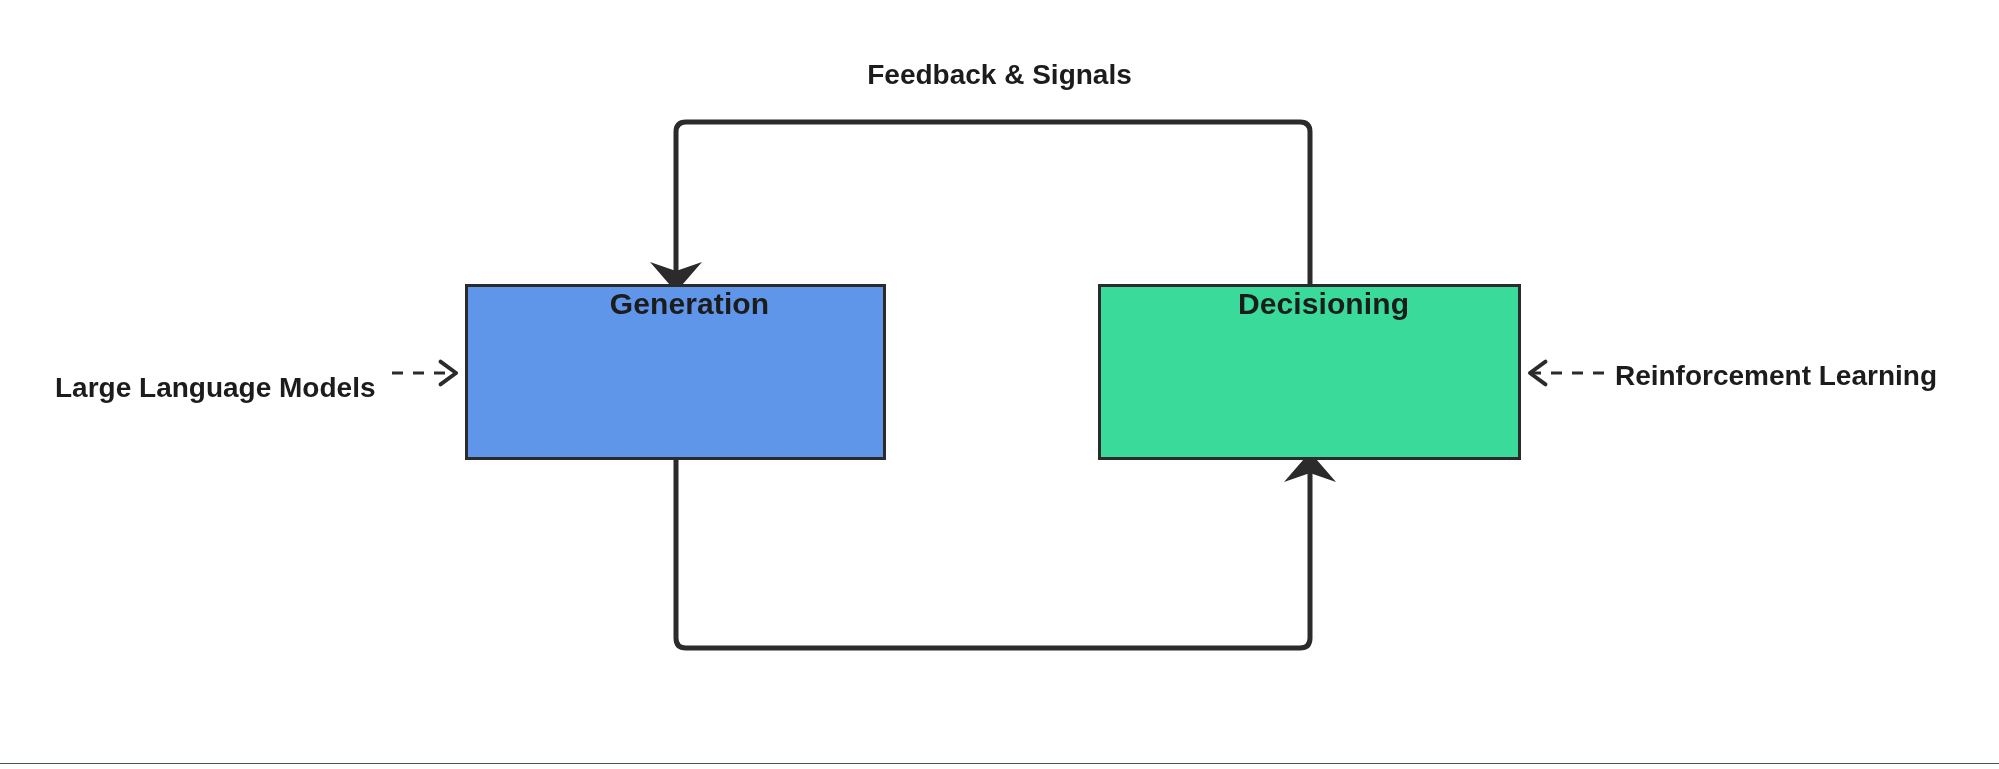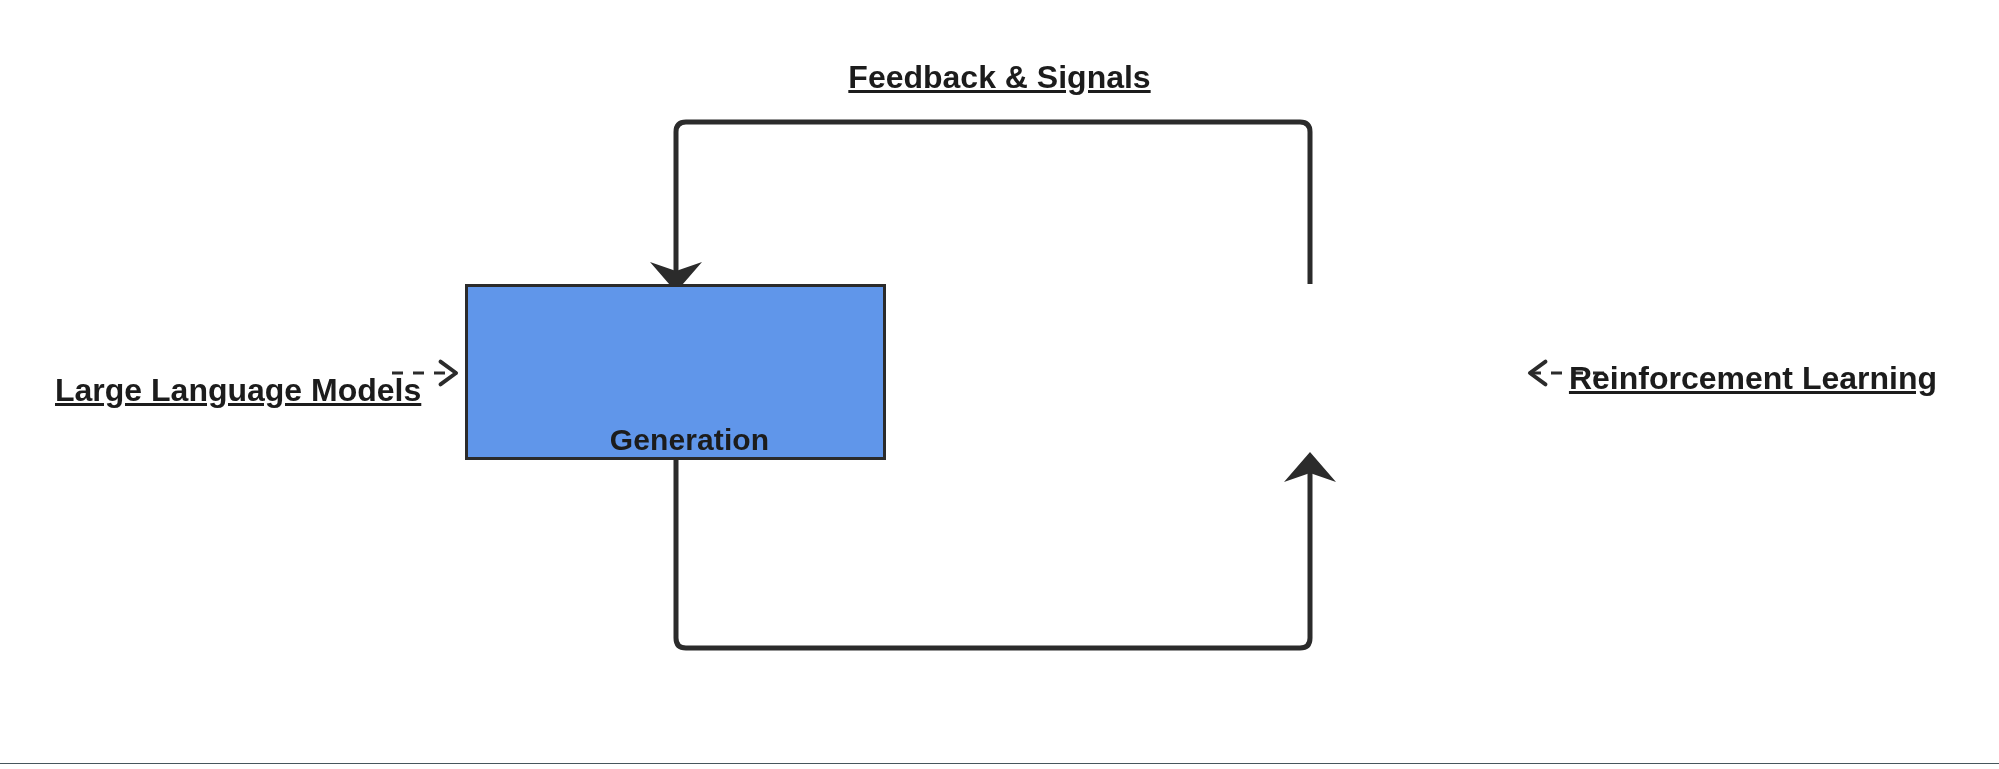--- a/index.html
+++ b/index.html
@@ -24,21 +24,21 @@
     position: absolute;
     left: 0; top: 0;
     width: 1999px;
     height: 769px;
   }
   .node {
     position: absolute;
     box-sizing: border-box;
     border: 3px solid #2b2b2b;
     display: flex;
-    align-items: flex-end;
+    align-items: flex-start;
     justify-content: center;
     padding-left: 28px;
   }
   .node-label {
     font-size: 30px;
     font-weight: bold;
     color: #1c1c1c;
     letter-spacing: 0.1px;
     white-space: nowrap;
   }
@@ -51,25 +51,24 @@
   }
   #node-decisioning {
     left: 1098px;
     top: 284px;
     width: 423px;
     height: 176px;
     background: #3adb9a;
   }
   .edge-label {
     position: absolute;
-    font-size: 32px;
+    font-size: 28px;
     font-weight: bold;
     color: #1c1c1c;
     white-space: nowrap;
-    text-decoration: underline;
   }
   #label-feedback {
     left: 0;
     top: 59px;
     width: 1999px;
     text-align: center;
   }
   #label-content {
     left: 0;
     top: 676px;
@@ -119,20 +118,23 @@
 
     <path d="M 392 373 L 457 373" fill="none" stroke="#2b2b2b" stroke-width="3" stroke-dasharray="11 10" stroke-linecap="butt" marker-end="url(#arrow-open)"></path>
 
     <path d="M 1604 373 L 1529 373" fill="none" stroke="#2b2b2b" stroke-width="3" stroke-dasharray="11 10" stroke-linecap="butt" marker-end="url(#arrow-open)"></path>
   </svg>
 
   <div class="node" id="node-generation">
     <span class="node-label">Generation</span>
   </div>
 
+  <div class="node" id="node-decisioning">
+    <span class="node-label">Decisioning</span>
+  </div>
 
   <div class="edge-label" id="label-feedback">Feedback &amp; Signals</div>
 
 
   <div class="edge-label" id="label-llm">Large Language Models</div>
 
   <div class="edge-label" id="label-rl">Reinforcement Learning</div>
 
   <div id="footer-rule"></div>
 

